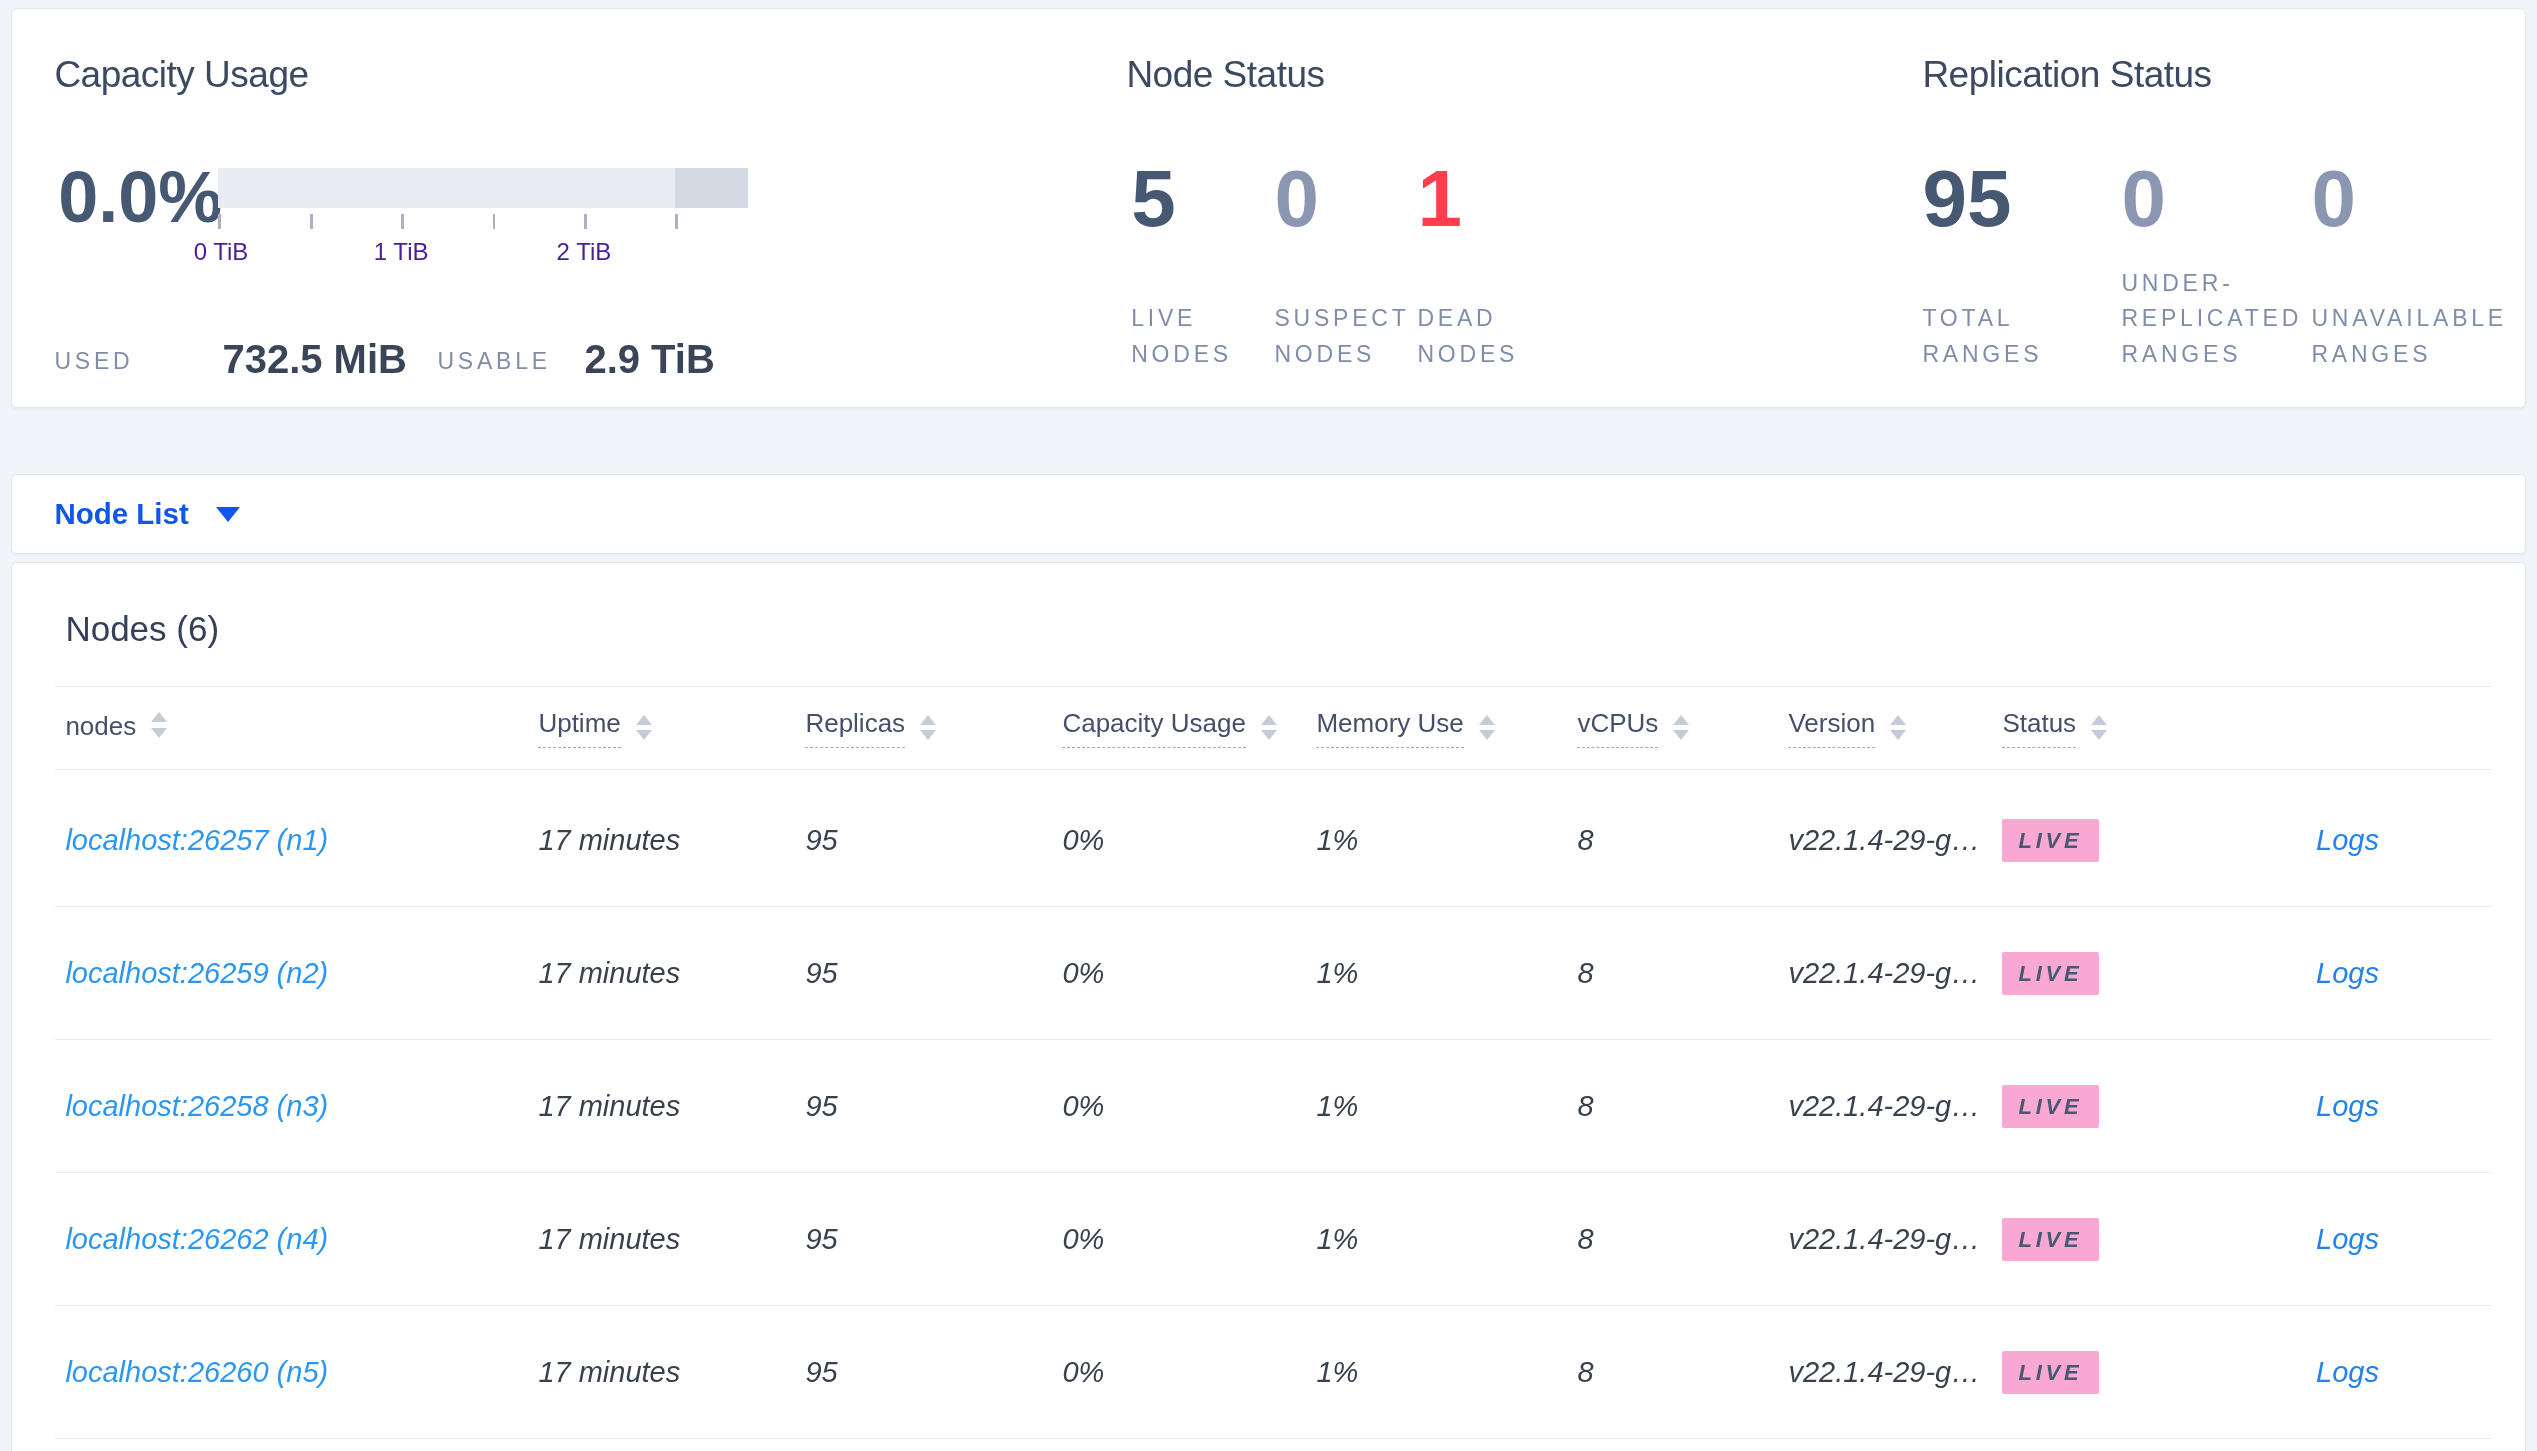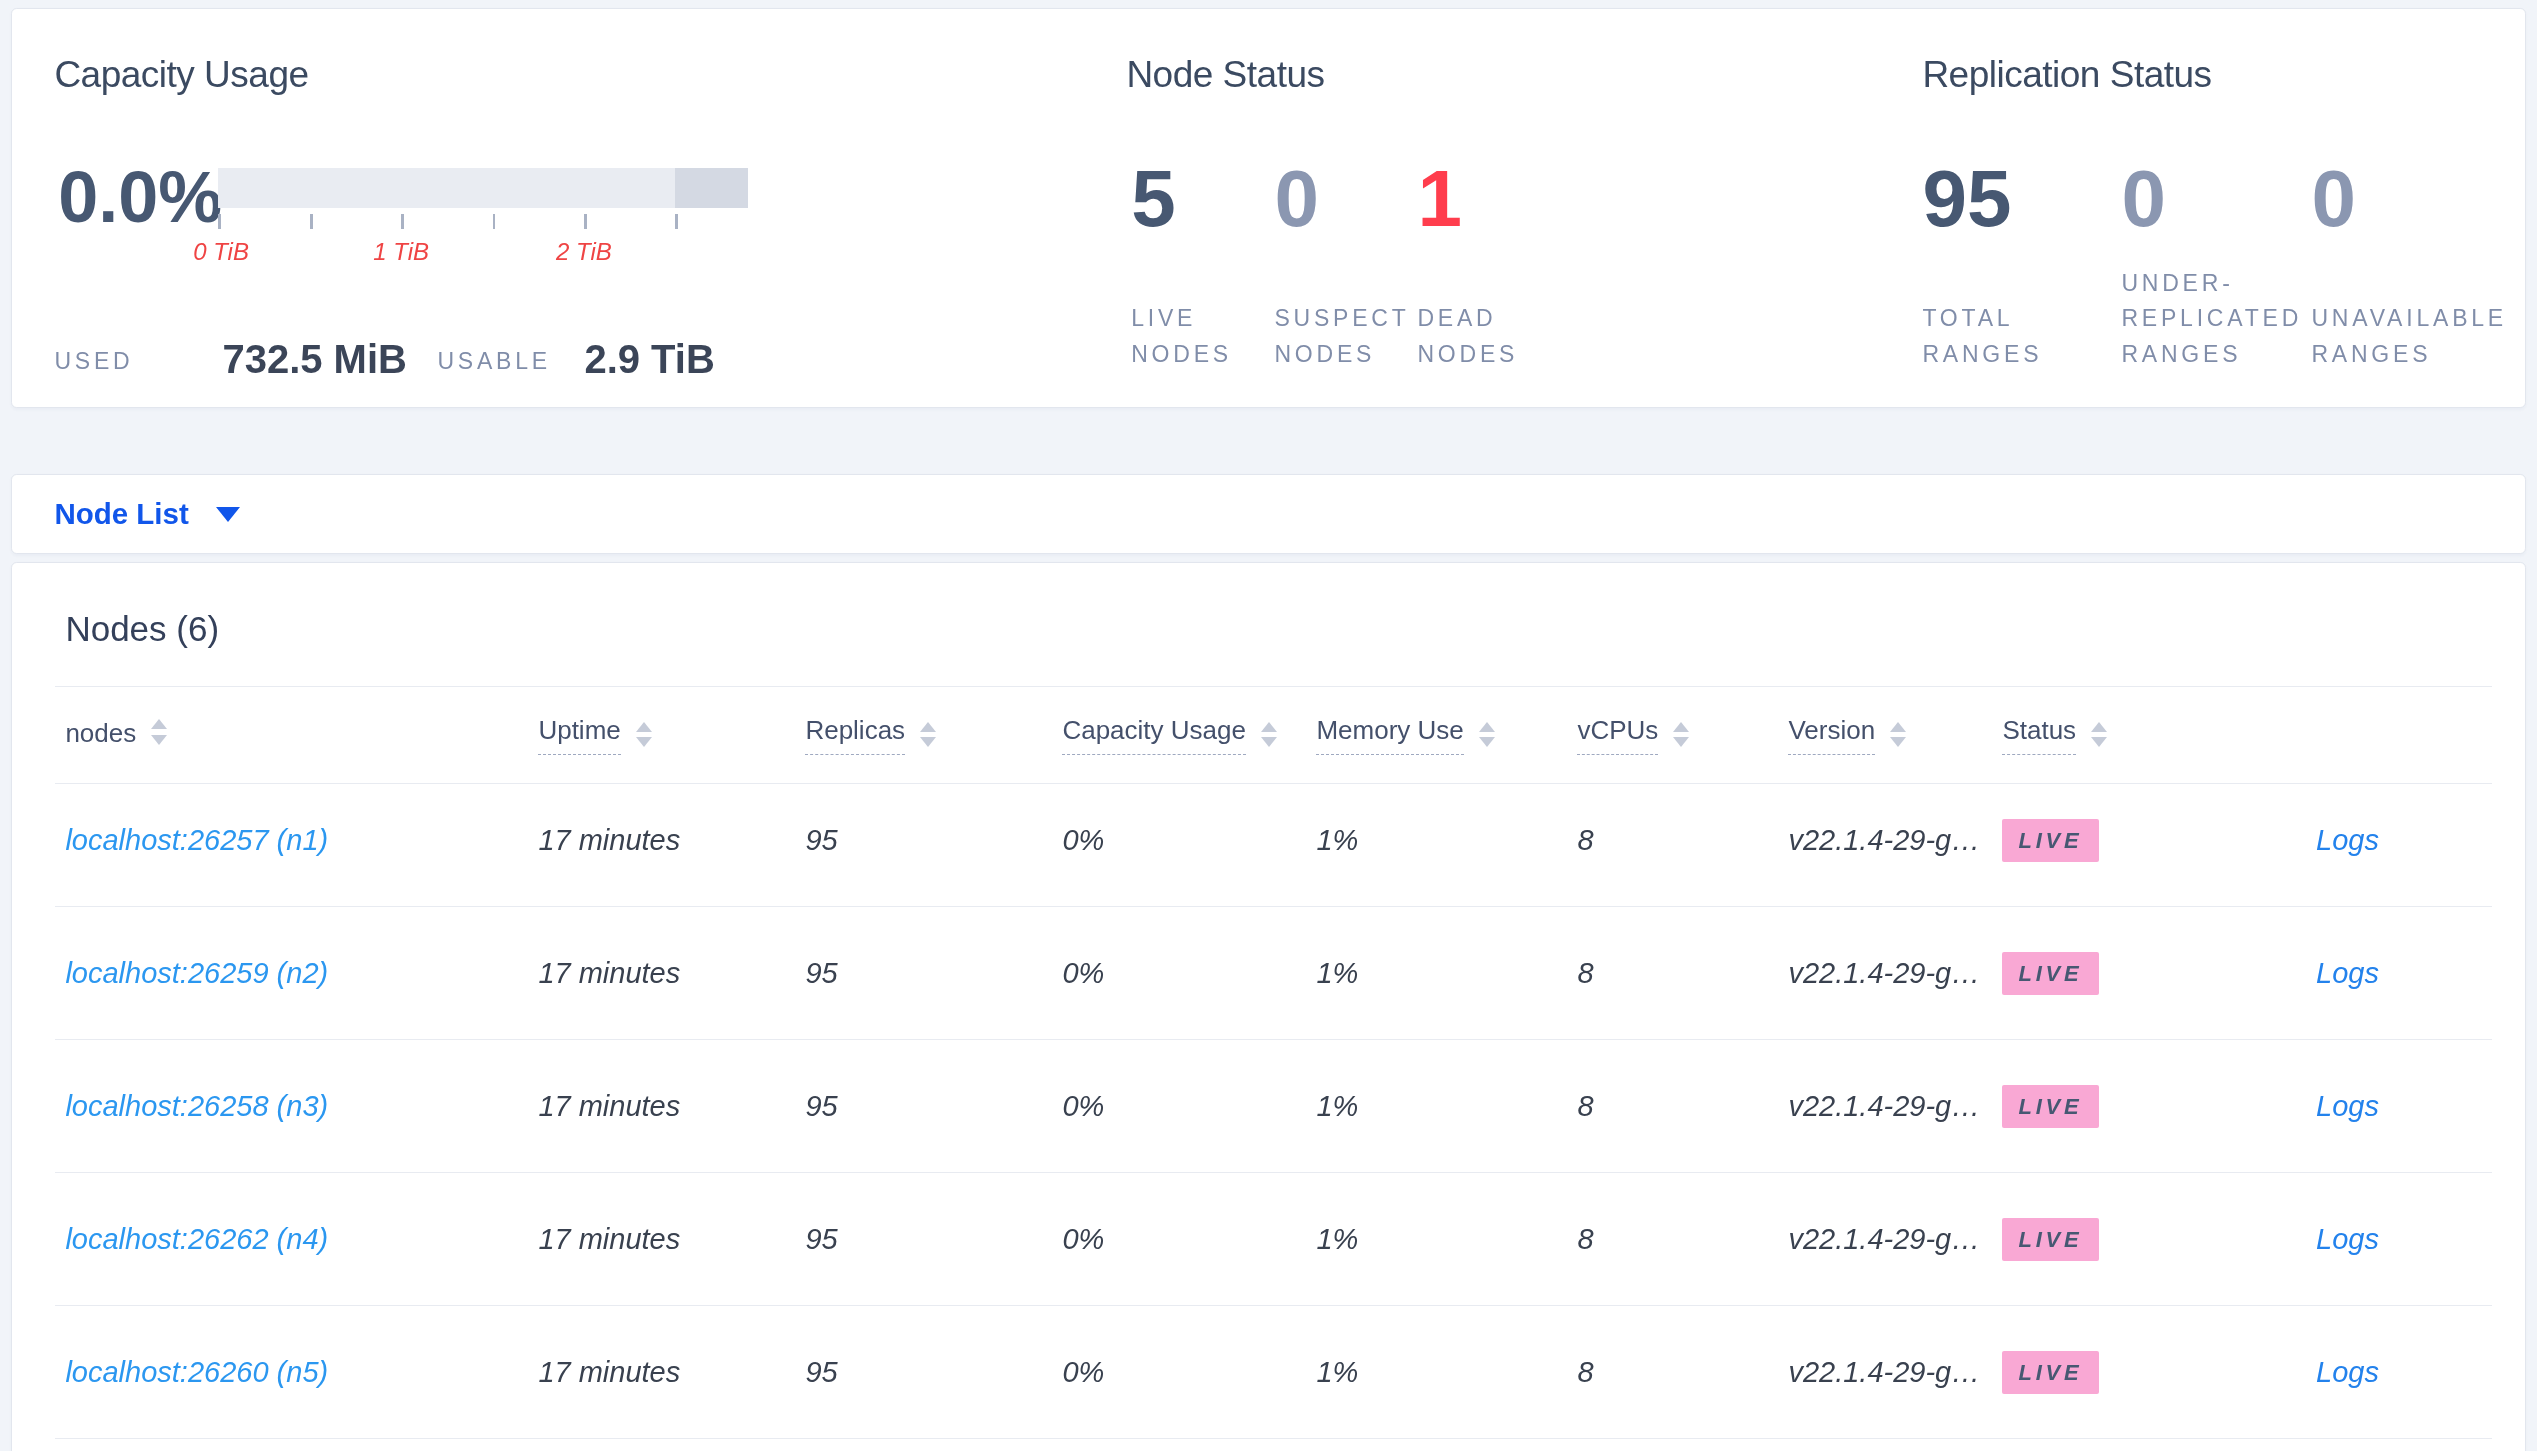--- a/index.html
+++ b/index.html
@@ -32,21 +32,21 @@
   .m-danger  { color:#ff3d4d; }
 
   
   .cap-percent { left:3.8px; top:152px; font-size:72px; font-weight:700; color:#475872; position:absolute; line-height:1;text-align:right; }
   .cap-bar-wrap { position:absolute; left:164px; top:159px; width:530px; height:105px; }
   .cap-bar { position:relative; width:100%; height:40px; background:#e9ecf2; overflow:hidden; }
   .cap-bar-dark { position:absolute; top:0; bottom:0; left:86.2%; width:13.8%; background:#d4d9e3; }
   .cap-tick { position:absolute; top:46px; width:2.9px; height:15.2px; background:#a9b2c4; }
   .cap-tick-label {
     position:absolute; top:70px; transform:translateX(-50%);
-    font-size:24px; color:#ef4444; white-space:nowrap;font-style:italic;
+    font-size:24px; color:#4c1d95; white-space:nowrap;
   }
   .cap-kv { position:absolute; left:0; top:328px; width:100%; height:57px; }
   .kv-label { position:absolute; font-size:23px; letter-spacing:3.8px; color:#808da9; top:11.4px; }
   .kv-value { position:absolute; font-size:40px; font-weight:700; color:#3b4558; top:0; white-space:nowrap; }
   .kv-used-label   { left:0; }
   .kv-used-value   { left:168px; }
   .kv-usable-label { left:383px; }
   .kv-usable-value { left:530px; }
 
   
@@ -77,21 +77,21 @@
 
   
   .table-panel { left:11.4px; right:11.4px; top:562px; height:962px; border-radius:5.7px 5.7px 0 0; }
   .table-title { position:absolute; top:46px; left:53px; margin:0; font-size:35px; font-weight:500; color:#34405a; }
 
   .t-grid {
     display:grid;
     grid-template-columns:526px 267px 257px 254px 261px 211px 214px 238px 1fr;
     align-items:center;
   }
-  .t-header { position:absolute; top:123px; left:0; right:0; height:98px; }
+  .t-header { position:absolute; top:123px; left:0; right:0; height:84px; }
   .t-header::before, .t-header::after {
     content:""; position:absolute; left:43px; right:33px; height:0;
     border-top:1px solid #e8ebf1;
   }
   .t-header::before { top:0; } .t-header::after { bottom:0; }
   .hcell { display:flex; align-items:flex-end; gap:15.2px; font-size:26px; color:#44506b; font-weight:500; }
   .hcell:first-child { padding-left:53px; }
   .hlabel { padding-bottom:3.8px; white-space:nowrap; }
   .hlabel.underlined { border-bottom:1.9px dashed #9fa9c0; padding-bottom:7.6px; }
   .sort-icon { display:flex; flex-direction:column; gap:5.7px; padding-bottom:7.6px; cursor:pointer; }

